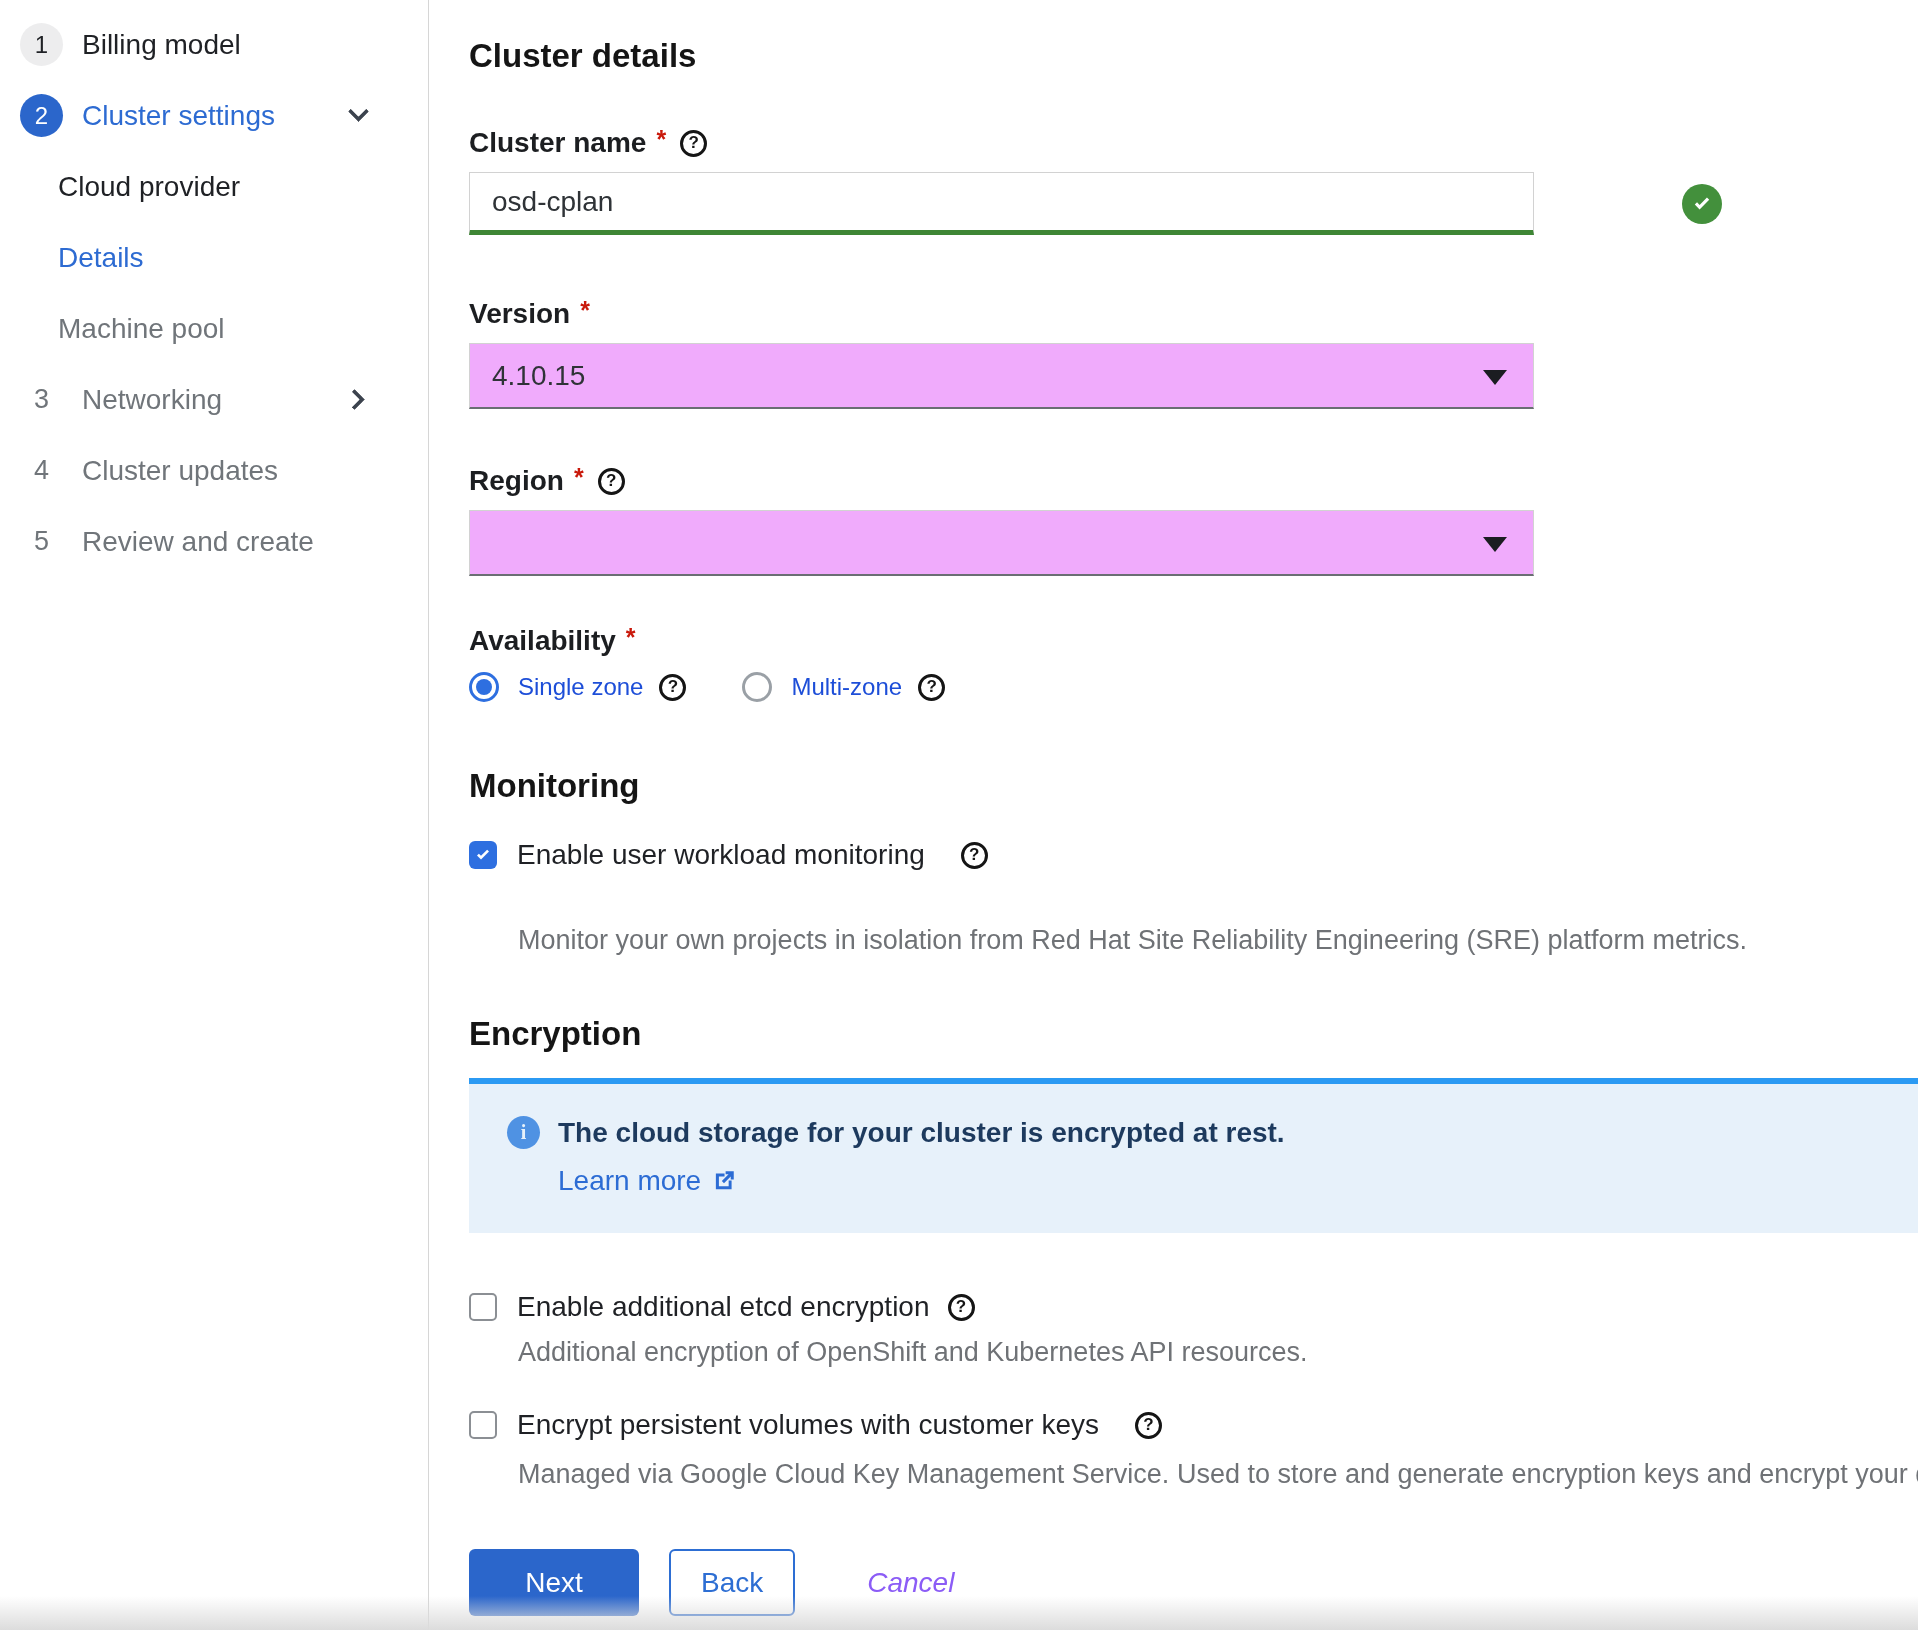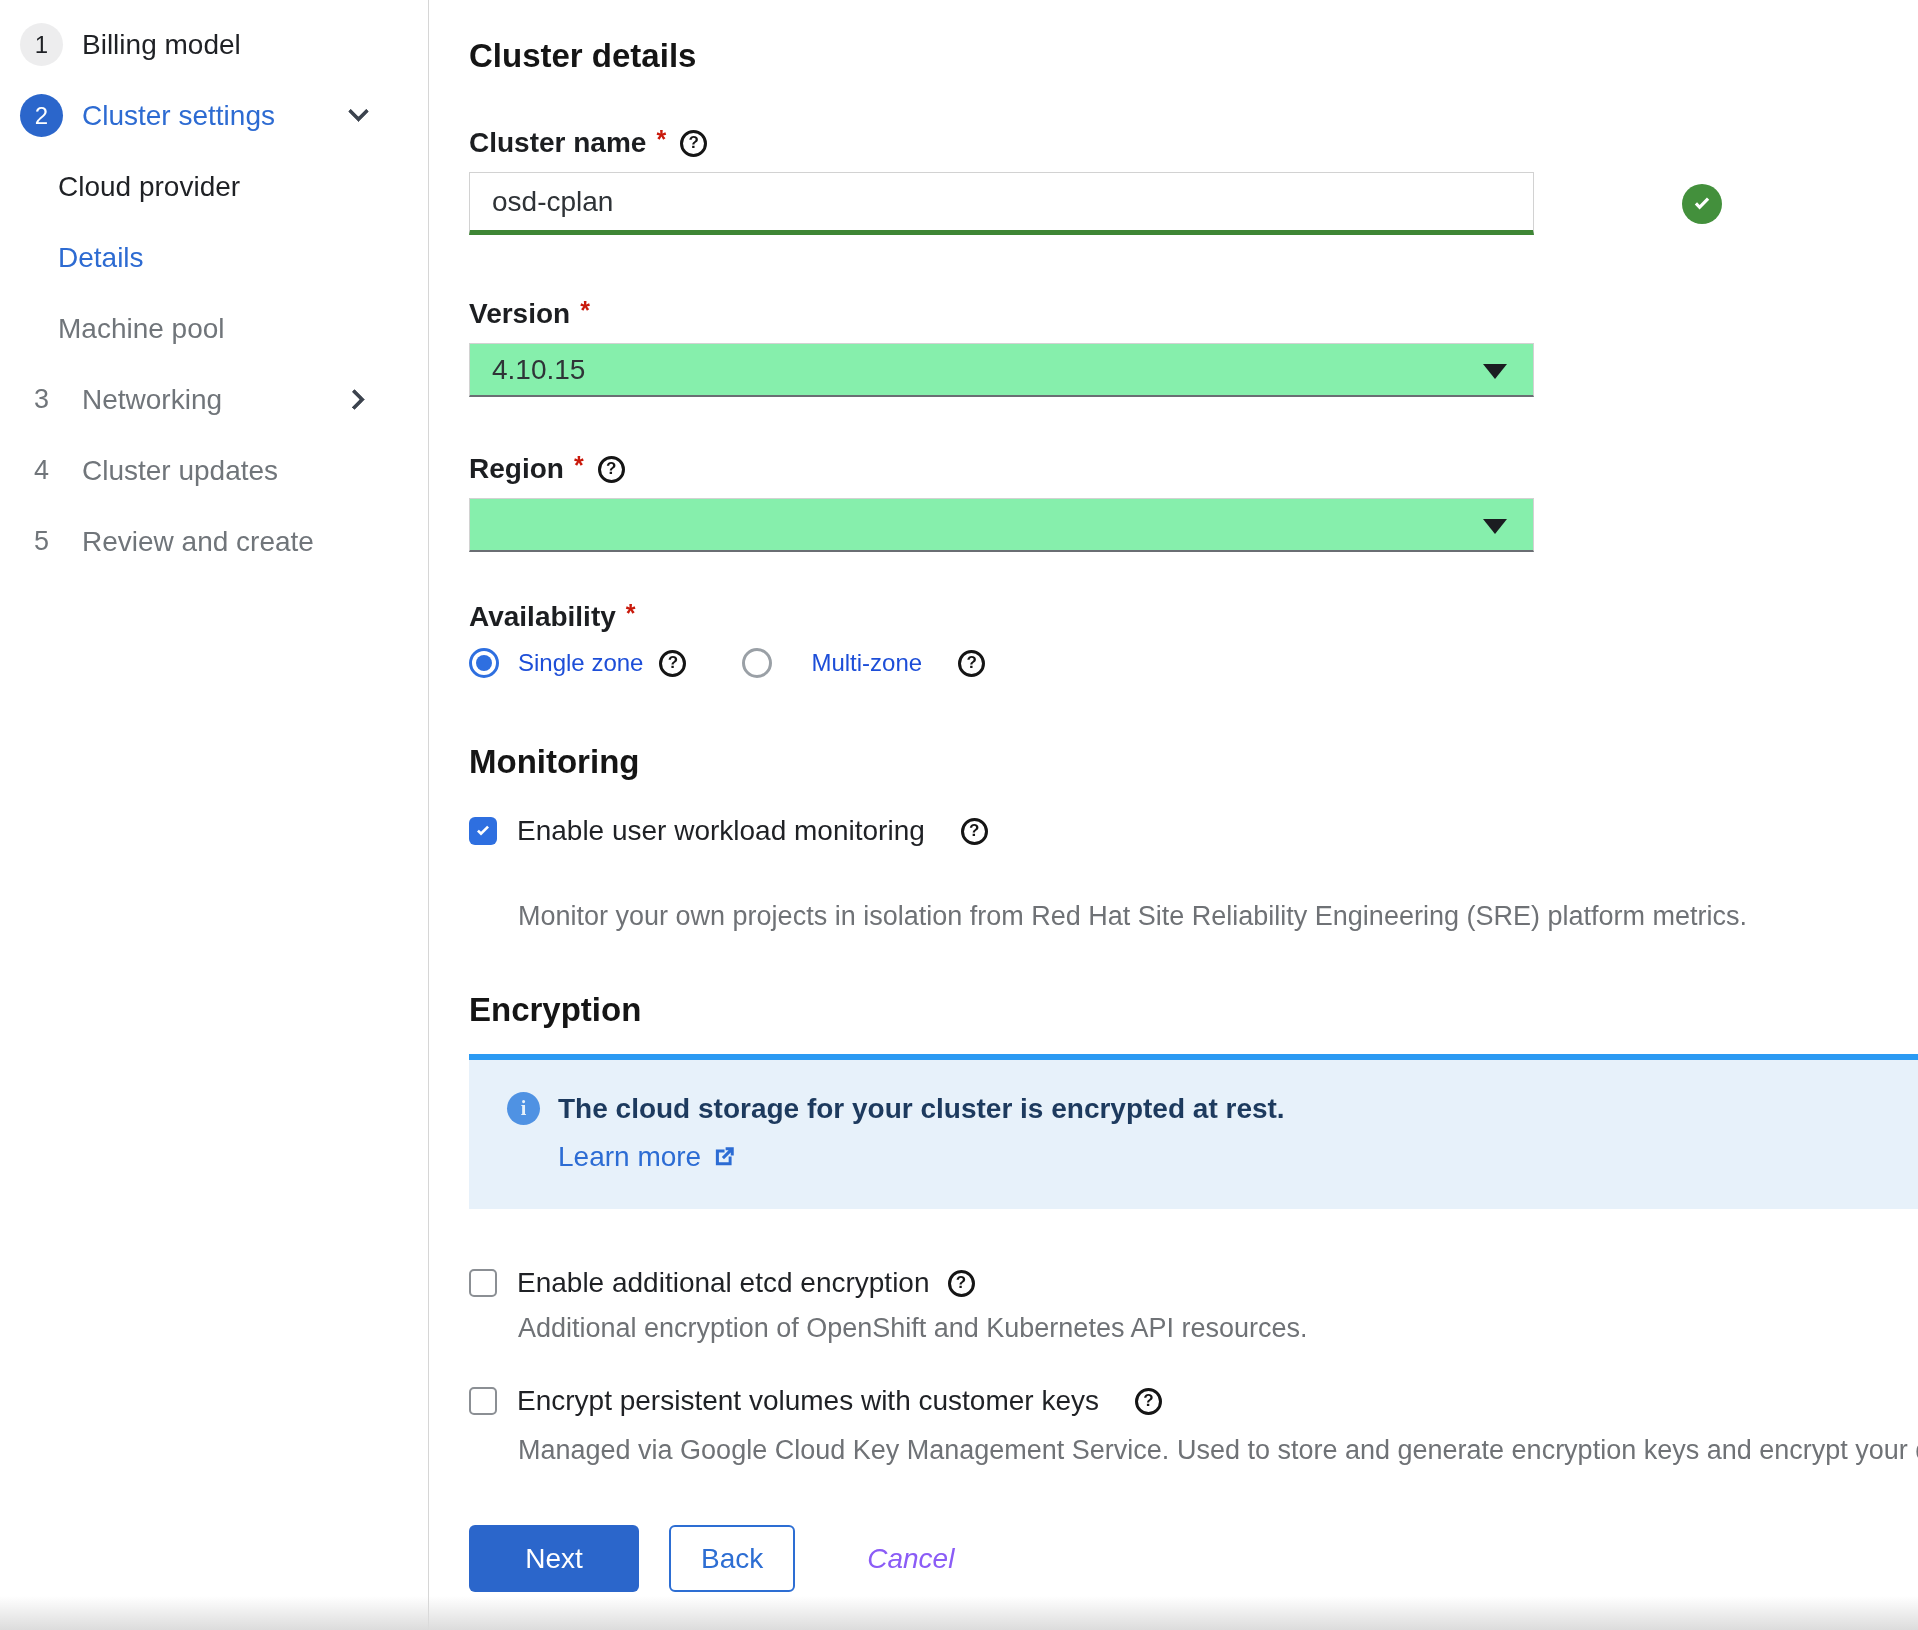--- a/index.html
+++ b/index.html
@@ -36,35 +36,35 @@
     font-size:17px; font-weight:700; color:#151515; flex:0 0 27px; cursor:pointer; }
 
   .input-wrap { position:relative; width:1281px; margin-top:12px; }
   .text-input { width:1065px; height:63px; border:1px solid #d2d2d2; border-bottom:5px solid #3e8635;
     background:#fff; padding:0 80px 0 22px; font-size:28px; color:#2f3337;
     font-family:"Liberation Sans", sans-serif; outline:none; display:block; }
   .valid-badge { position:absolute; right:28px; top:50%; transform:translateY(-50%);
     width:40px; height:40px; border-radius:50%; background:#43903c;
     display:flex; align-items:center; justify-content:center; }
 
-  .select-box { position:relative; width:1065px; height:54px; margin-top:12px; border:1px solid #d2d2d2;
-    border-bottom:2px solid #6a6e73; background:#86efac; display:flex; align-items:center;
+  .select-box { position:relative; width:1065px; height:66px; margin-top:12px; border:1px solid #d2d2d2;
+    border-bottom:2px solid #6a6e73; background:#f0abfc; display:flex; align-items:center;
     padding:0 64px 0 22px; font-size:28px; color:#2f3337; cursor:pointer; }
   .caret-down { position:absolute; right:26px; top:50%; transform:translateY(-40%);
     width:0; height:0; border-left:12px solid transparent; border-right:12px solid transparent;
     border-top:15px solid #1b1d21; }
 
   .radio-row { display:flex; align-items:center; margin-top:14px; }
   .radio-option { display:flex; align-items:center; cursor:pointer; }
   .radio { width:30px; height:30px; border-radius:50%; position:relative; flex:0 0 30px; }
   .radio.selected { border:3px solid #2e6fe0; }
   .radio.selected::after { content:""; position:absolute; inset:4px; border-radius:50%; background:#2e6fe0; }
   .radio.unselected { border:3px solid #9aa0a6; }
   .radio-label { margin-left:19px; font-size:24px; color:#1d4ed8; }
-  .radio-option + .radio-option { margin-left:56px;gap:20px; }
+  .radio-option + .radio-option { margin-left:56px; }
 
   .cb-row { display:flex; align-items:center; }
   .checkbox { width:28px; height:28px; border-radius:6px; flex:0 0 28px; }
   .checkbox.checked { background:#2e6fe0; display:flex; align-items:center; justify-content:center; }
   .checkbox.unchecked { background:#fff; border:2px solid #8b8f94; border-radius:5px; }
   .cb-label { margin-left:20px; font-size:28px; color:#1f2125; }
   .helper-text { font-size:27px; line-height:34px; color:#6f7276; padding-left:49px; white-space:nowrap; }
 
   .alert { margin-top:23px; margin-right:0; background:#e7f1fa; border-top:6px solid #2b9af3;
     padding:32px 40px 36px 38px; }

